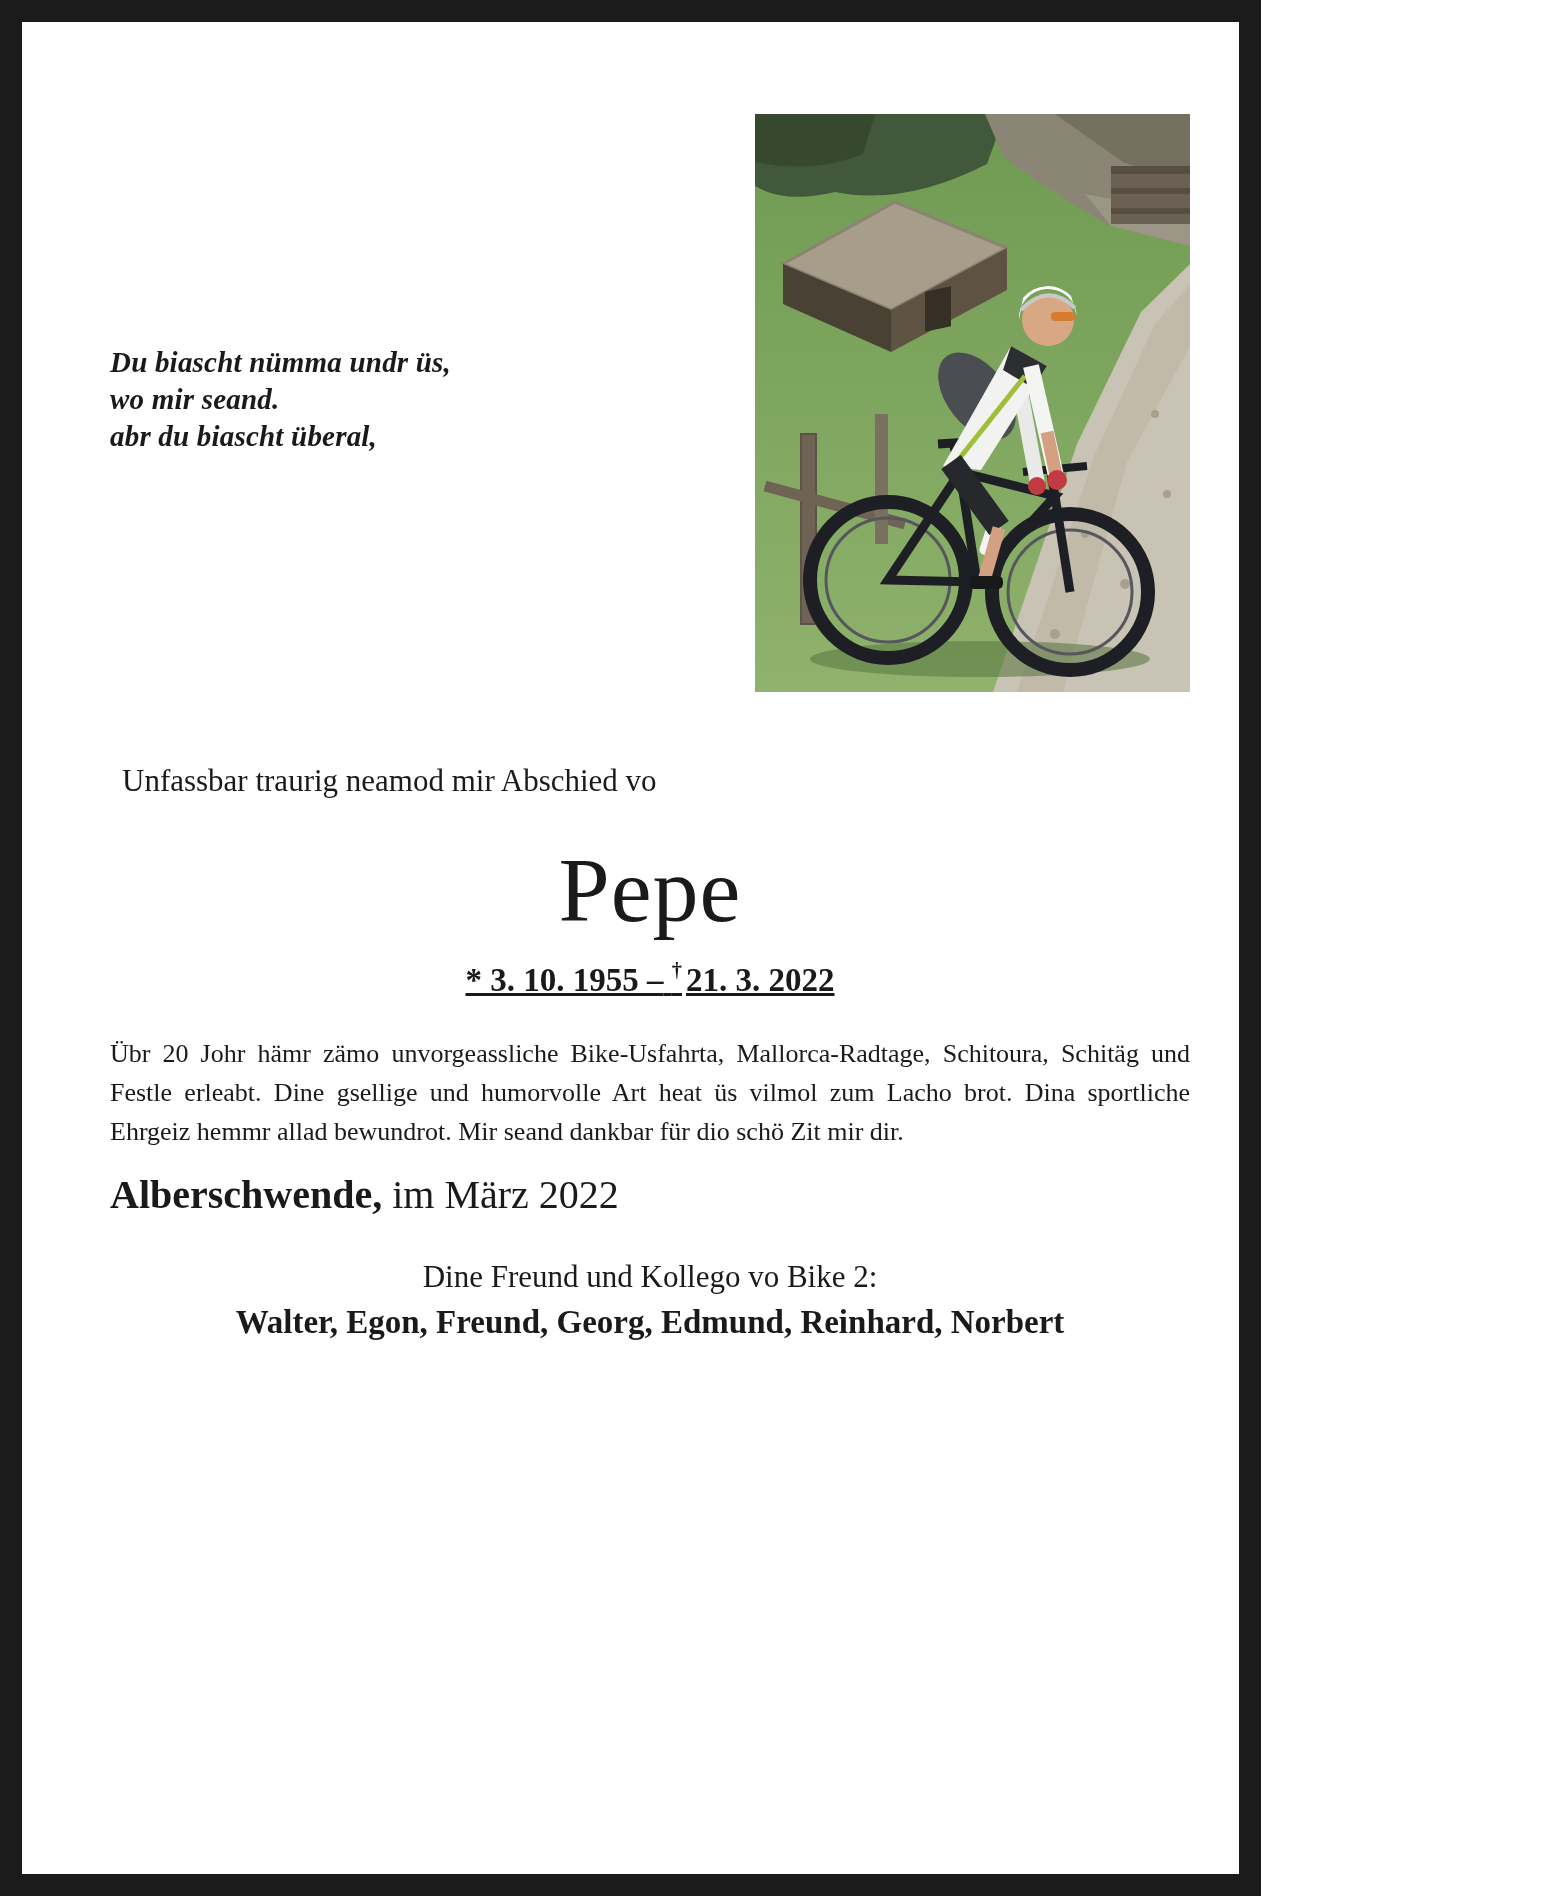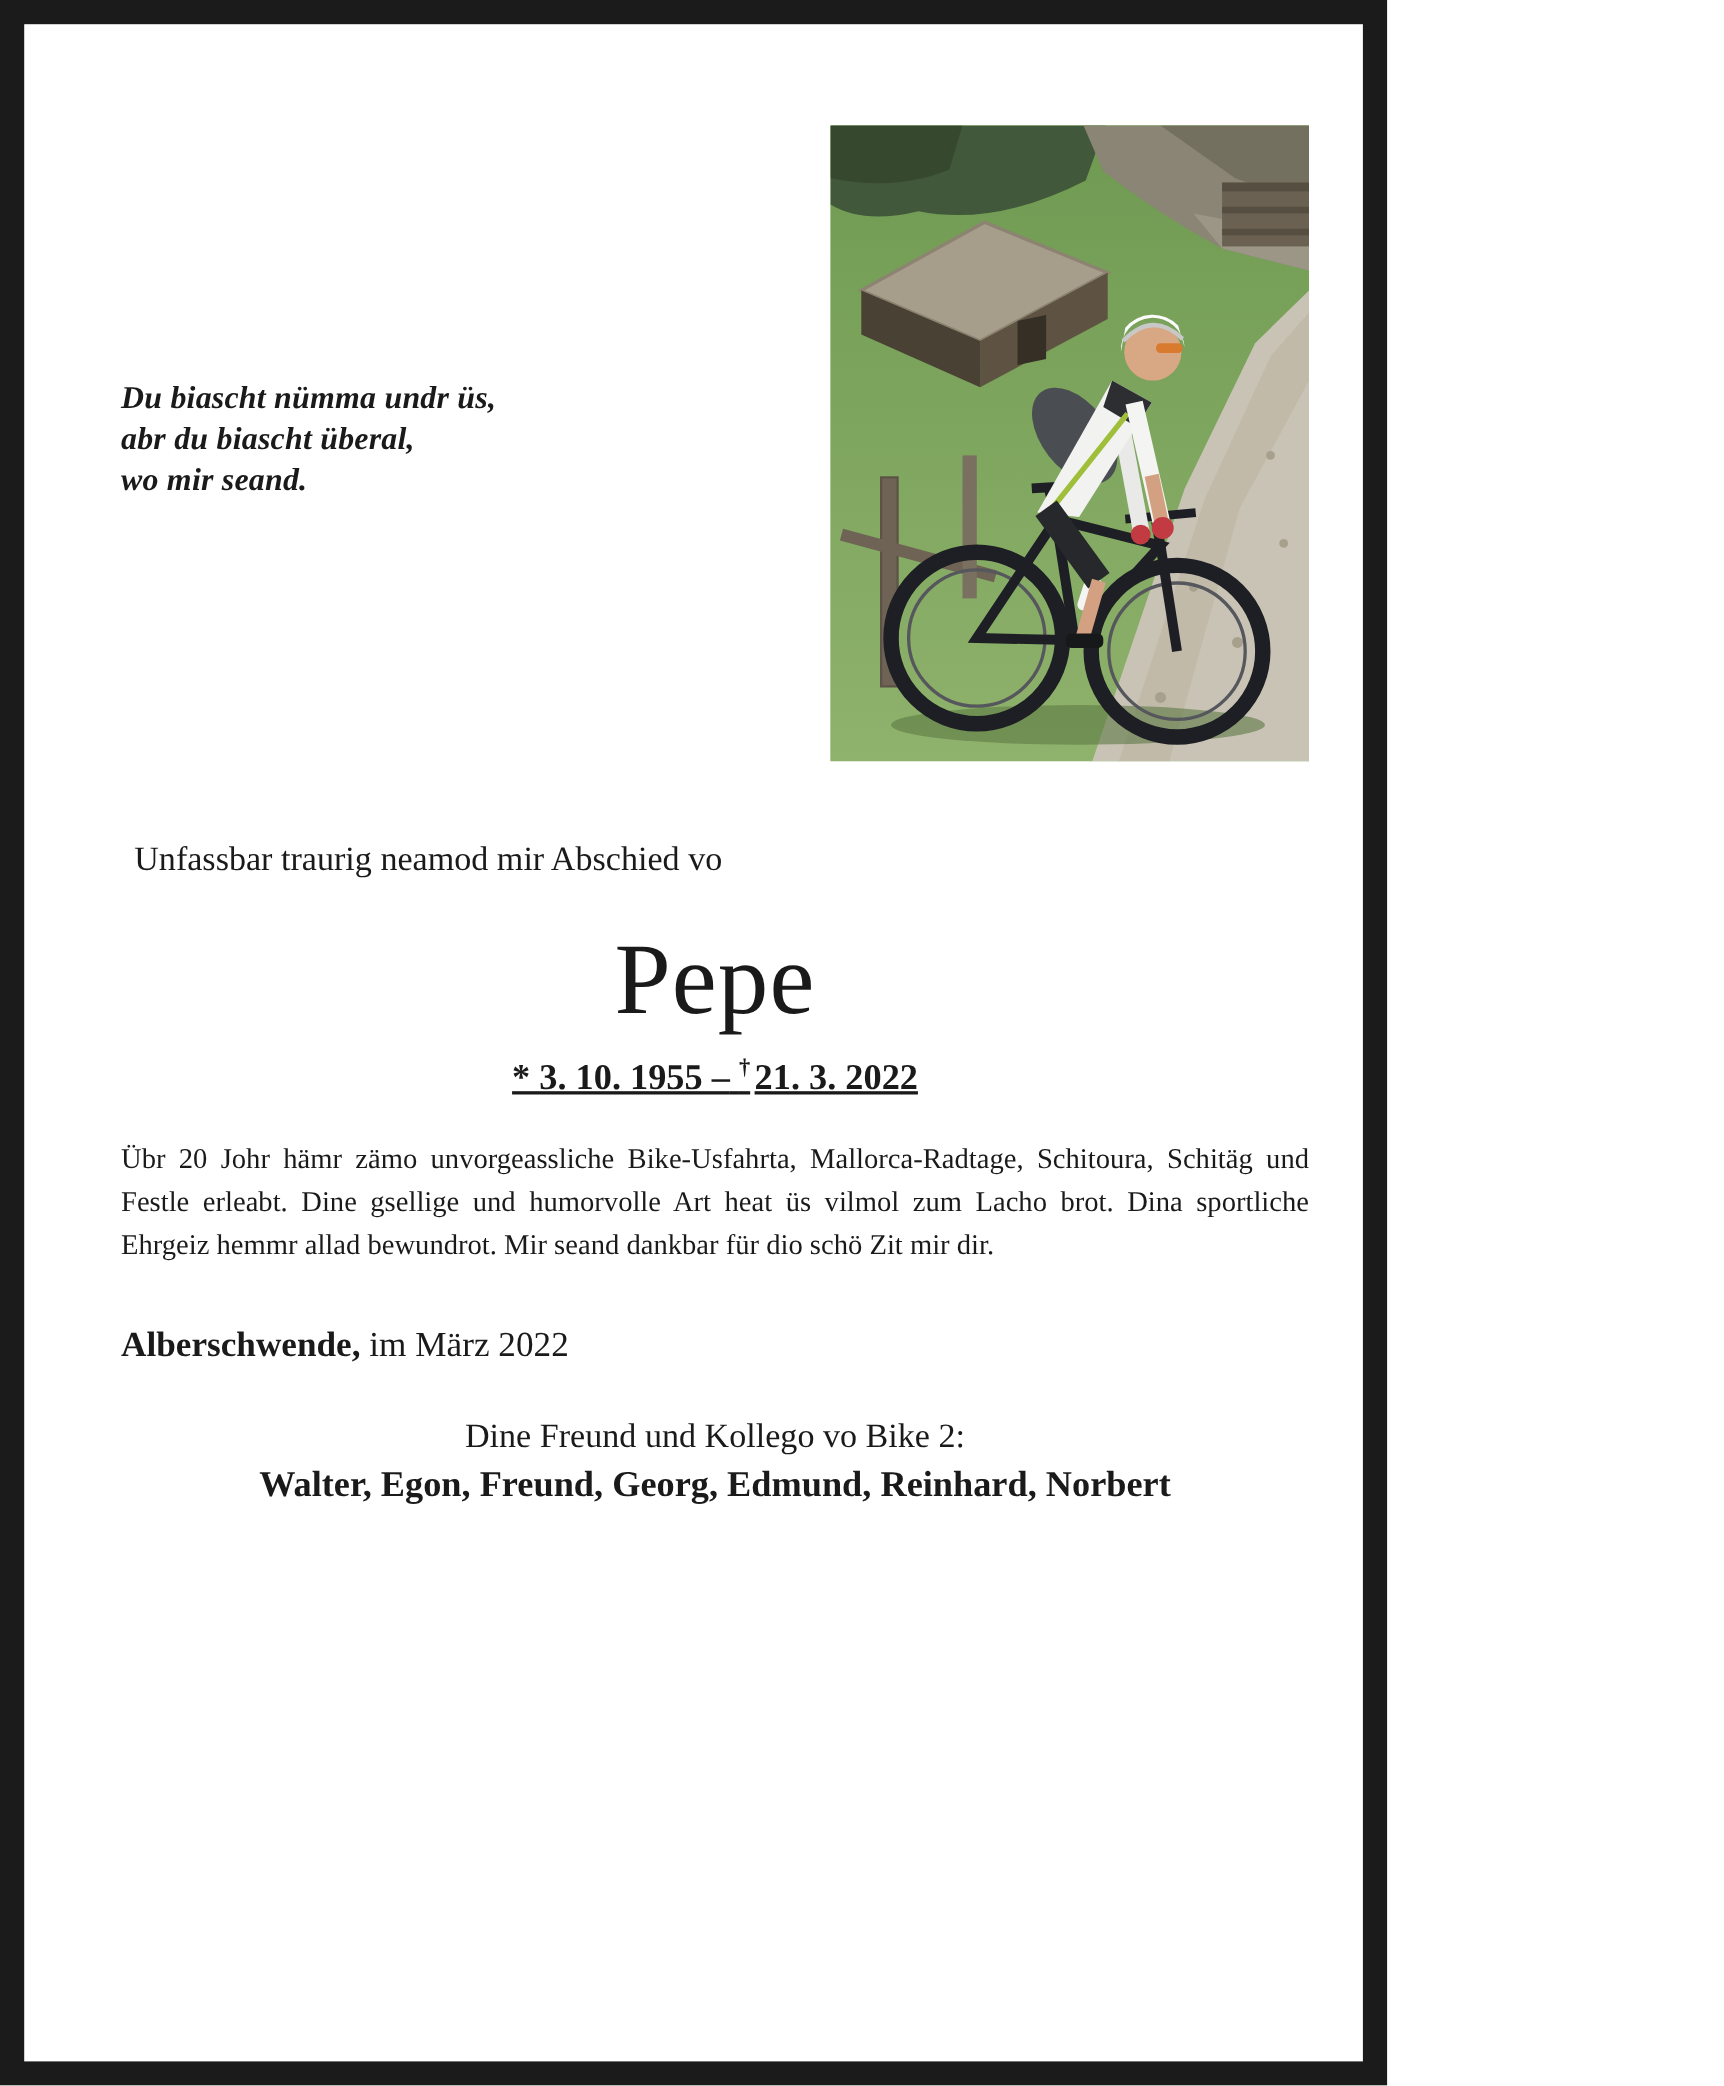--- a/index.html
+++ b/index.html
@@ -72,22 +72,22 @@
     font-size: 26px;
     line-height: 39px;
     text-align: justify;
   }
   .condolence {
     margin: 46px 0 0 0;
     font-size: 32px;
     line-height: 39px;
   }
   .place-line {
-    margin: 52px 0 0 0;
-    font-size: 32px;
+    margin: 24px 0 0 0;
+    font-size: 40px;
     line-height: 39px;
   }
   .place-line .bold { font-weight: bold; }
   .friends-intro {
     margin: 44px 0 0 0;
     text-align: center;
     font-size: 31px;
     line-height: 38px;
   }
   .friends-names {
@@ -99,22 +99,22 @@
   }
 </style>
 </head>
 <body>
 
 <div class="page">
   <div class="content">
 
     <div class="quote">
       <p>Du biascht nümma undr üs,</p>
+      <p>wo mir seand.</p>
       <p>abr du biascht überal,</p>
-      <p>wo mir seand.</p>
     </div>
 
     <div class="photo">
       <svg viewBox="0 0 435 578" preserveAspectRatio="none">
         <defs>
           <linearGradient id="grass" x1="0" y1="0" x2="0" y2="1">
             <stop offset="0" stop-color="#6f9a52"></stop>
             <stop offset="1" stop-color="#8fb26c"></stop>
           </linearGradient>
         </defs>

